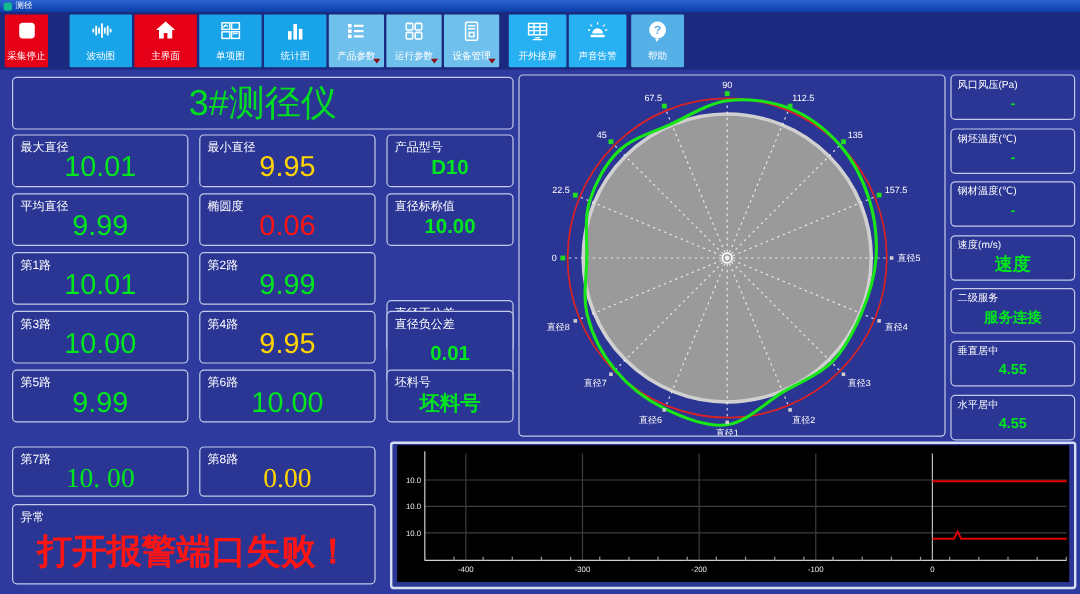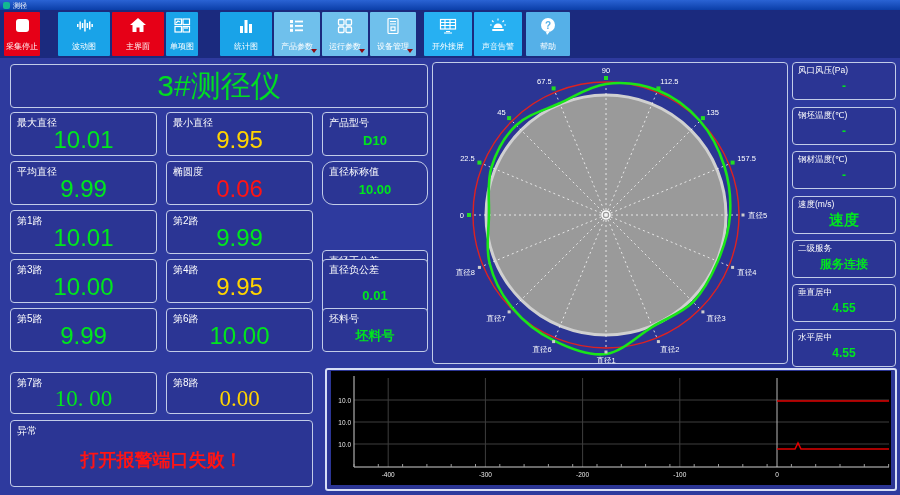--- a/index.html
+++ b/index.html
@@ -20,26 +20,26 @@
   .tbtn.light{background:#6fc0ec;}
   .tbtn.bright{background:#27b0f2;}
   .tbtn.help{background:#55b0e8;}
   .dd-arrow{position:absolute;right:3px;bottom:3px;width:0;height:0;
     border-left:3px solid transparent;border-right:3px solid transparent;border-top:4px solid #8b0a12;}
   
   .box{position:absolute;background:#2b3594;border:1px solid #c2cce8;border-radius:4px;box-sizing:border-box;}
   .box .blabel{position:absolute;left:6px;top:3px;font-size:10px;color:#fff;white-space:nowrap;}
   .box .bvalue{position:absolute;left:0;right:0;top:14px;bottom:2px;display:flex;align-items:center;justify-content:center;white-space:nowrap;}
   .v-green{color:#00e61e;} .v-yellow{color:#ffd400;} .v-red{color:#ff1414;}
-  .val-big{font-size:24px;} .val-small{font-size:13px;font-weight:bold;}
+  .val-big{font-size:24px;} .val-small{font-size:17px;font-weight:bold;}
   .val-serif{font-family:"Liberation Serif","DejaVu Serif",serif;font-size:23px;}
   #main-title{position:absolute;left:10px;top:64px;width:418px;height:44px;background:#2b3594;
      border:1px solid #c2cce8;border-radius:4px;box-sizing:border-box;display:flex;align-items:center;justify-content:center;}
   #main-title span{font-size:30px;color:#00dd22;}
-  #alarm-box .bvalue{font-size:18px;font-weight:bold;}
+  #alarm-box .bvalue{font-size:29px;font-weight:bold;}
   
   #polar-panel{position:absolute;left:432px;top:62px;width:356px;height:302px;
      border:1px solid #c2cce8;border-radius:4px;box-sizing:border-box;background:#2b3594;}
   #trend-panel{position:absolute;left:325px;top:368px;width:572px;height:123px;
      border:2px solid #d6def6;border-radius:3px;box-sizing:border-box;background:#2b3594;}
   
   .sbox{position:absolute;left:792px;width:104px;height:38px;background:#2b3594;
      border:1px solid #c2cce8;border-radius:4px;box-sizing:border-box;}
   .sbox .blabel{position:absolute;left:5px;top:2px;font-size:8.5px;}
   .sbox .bvalue{position:absolute;left:0;right:0;top:12px;bottom:2px;display:flex;align-items:center;justify-content:center;}
@@ -80,21 +80,21 @@
       <span class="tlabel">波动图</span>
       </div>
       <div class="tbtn red" style="left: 112px; width: 52px;">
         <span class="ticon">
         <svg width="20" height="20" viewBox="0 0 20 20">
             <path d="M10 2 L18 9 L15.5 9 L15.5 16 L11.5 16 L11.5 11.5 L8.5 11.5 L8.5 16 L4.5 16 L4.5 9 L2 9 Z" fill="#fff"></path>
           </svg>
         </span>
       <span class="tlabel">主界面</span>
       </div>
-      <div class="tbtn cyan" style="left: 166px; width: 32px; text-decoration: underline;">
+      <div class="tbtn cyan" style="left: 166px; width: 52px; text-decoration: underline;">
         <span class="ticon">
         <svg width="20" height="20" viewBox="0 0 20 20">
             <g stroke="#fff" fill="none" stroke-width="1.2">
         <rect x="3" y="3" width="6.5" height="5.5"></rect>
               <rect x="11" y="3" width="6.5" height="5.5"></rect>
         <rect x="3" y="10.5" width="6.5" height="5.5"></rect>
               <rect x="11" y="10.5" width="6.5" height="5.5"></rect>
         <path d="M4 7 l2 -2 l2 1"></path>
               <path d="M12 12 h4"></path>
             </g>
@@ -209,21 +209,21 @@
         <span class="bvalue val-small v-green">D10</span>
       </div>
       <div class="box" style="left: 10px; top: 161px; width: 147px; height: 44px;">
         <span class="blabel">平均直径</span>
         <span class="bvalue val-big v-green">9.99</span>
       </div>
       <div class="box" style="left: 166px; top: 161px; width: 147px; height: 44px;">
         <span class="blabel">椭圆度</span>
         <span class="bvalue val-big v-red">0.06</span>
       </div>
-      <div class="box" style="left: 322px; top: 161px; width: 106px; height: 44px; border-radius: 11px;">
+      <div class="box" style="left: 322px; top: 161px; width: 106px; height: 44px;">
         <span class="blabel">直径标称值</span>
         <span class="bvalue val-small v-green">10.00</span>
       </div>
       <div class="box" style="left: 10px; top: 210px; width: 147px; height: 44px;">
         <span class="blabel">第1路</span>
         <span class="bvalue val-big v-green">10.01</span>
       </div>
       <div class="box" style="left: 166px; top: 210px; width: 147px; height: 44px;">
         <span class="blabel">第2路</span>
         <span class="bvalue val-big v-green">9.99</span>

